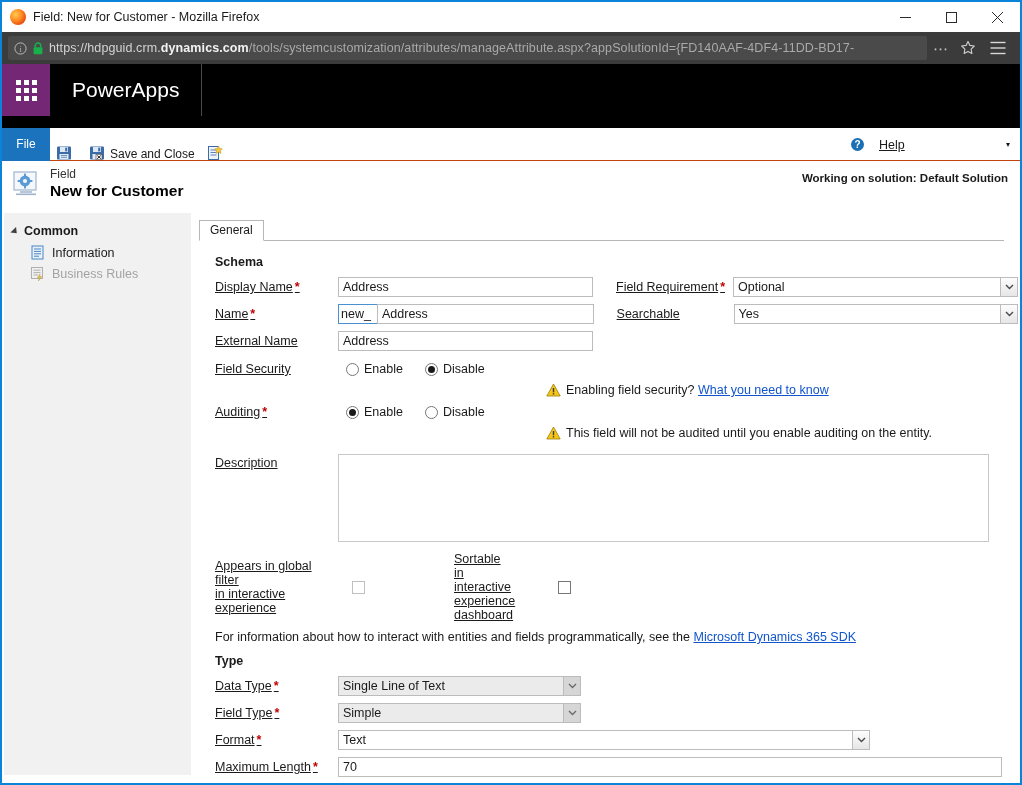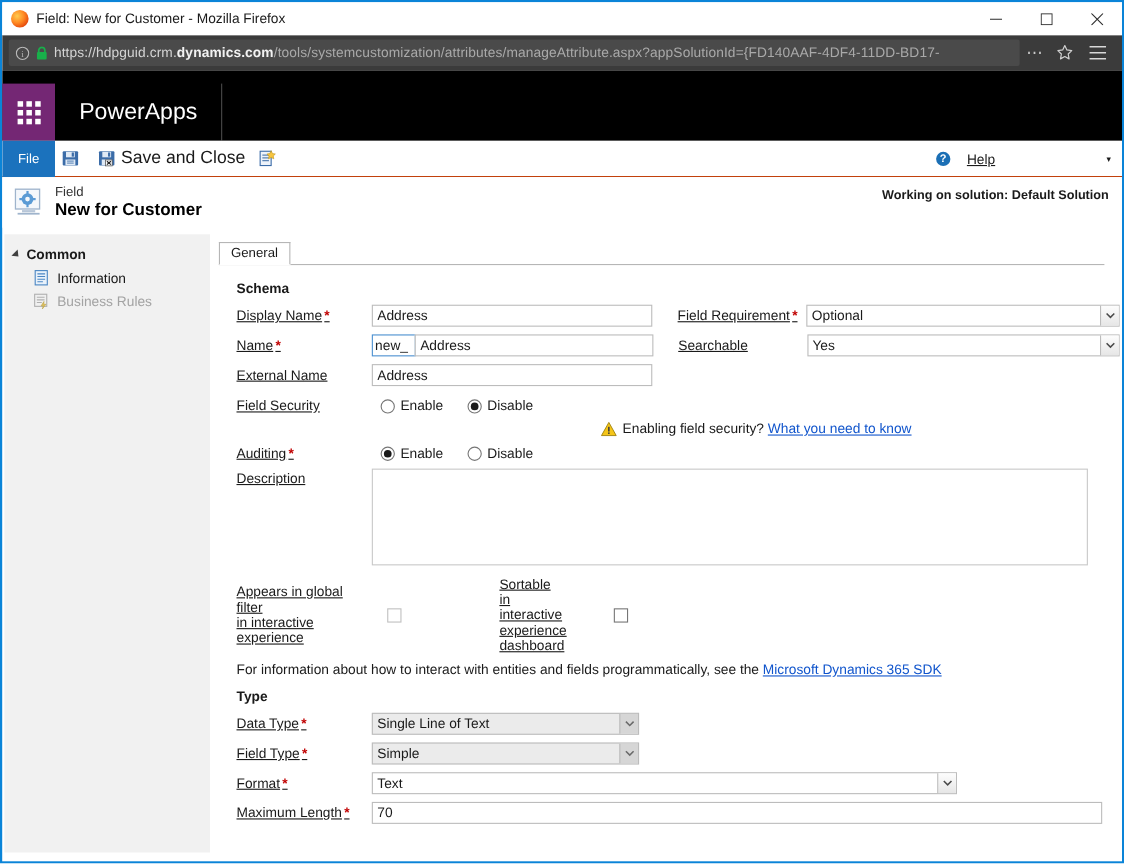--- a/index.html
+++ b/index.html
@@ -88,21 +88,21 @@
     letter-spacing: 2px; padding: 0 6px; line-height: 1;
   }
   #star-btn { flex: none; padding: 0 4px; display: flex; align-items: center; }
   #menu-btn { flex: none; padding: 0 8px 0 10px; display: flex; align-items: center; }
 
   
   #appbar {
     height: 64px;
     background: #000000;
     display: flex;
-    align-items: flex-end;
+    align-items: flex-start;
   }
   #waffle {
     width: 48px; height: 52px;
     background: #742774;
     display: flex; align-items: center; justify-content: center;
     flex: none;
   }
   .waffle-grid {
     display: grid;
     grid-template-columns: repeat(3, 5px);
@@ -130,24 +130,24 @@
   }
   #file-tab {
     width: 48px; height: 33px;
     background: #1b72bd;
     color: #ffffff;
     font-size: 12px;
     display: flex; align-items: center; justify-content: center;
     flex: none;
   }
   .cmd {
-    display: flex; align-items: center;
+    display: flex; align-items: flex-end;
     height: 33px;
     padding: 0 6px;
-    font-size: 16px;
+    font-size: 12px;
     color: #1a1a1a;
     white-space: nowrap;
   }
   .cmd .ico { margin-right: 5px; display: flex; align-items: center; }
   #help {
     position: absolute;
     right: 10px; top: 0; height: 33px;
     display: flex; align-items: center;
     font-size: 12px; color: #1a1a1a;
   }
@@ -602,20 +602,30 @@
               <span class="radio on"></span>
               <span>Enable</span>
             </label>
             <label class="radio-opt">
               <span class="radio"></span>
               <span>Disable</span>
             </label>
           </div>
         </div>
 
+        <div class="warnrow" style="margin-left:343px; margin-bottom:14px">
+          <span class="warn-ico">
+            <svg width="15" height="14" viewBox="0 0 15 14">
+              <path d="M7.5 1L14.2 13H0.8z" fill="#f5c518" stroke="#9c7d06" stroke-width="0.8" stroke-linejoin="round"></path>
+              <rect x="6.8" y="5" width="1.4" height="4.3" fill="#3b3b3b"></rect>
+              <rect x="6.8" y="10.1" width="1.4" height="1.4" fill="#3b3b3b"></rect>
+            </svg>
+          </span>
+          <span>This field will not be audited until you enable auditing on the entity.</span>
+        </div>
 
         <div class="row" style="align-items:flex-start">
           <div class="lbl" style="padding-top:2px">
             <span>Description</span>
           </div>
           <textarea class="desc" placeholder="" style=""></textarea>
         </div>
 
         <div class="row" style="margin-top:10px">
           <div class="lbl two-line" style="width:135px">

